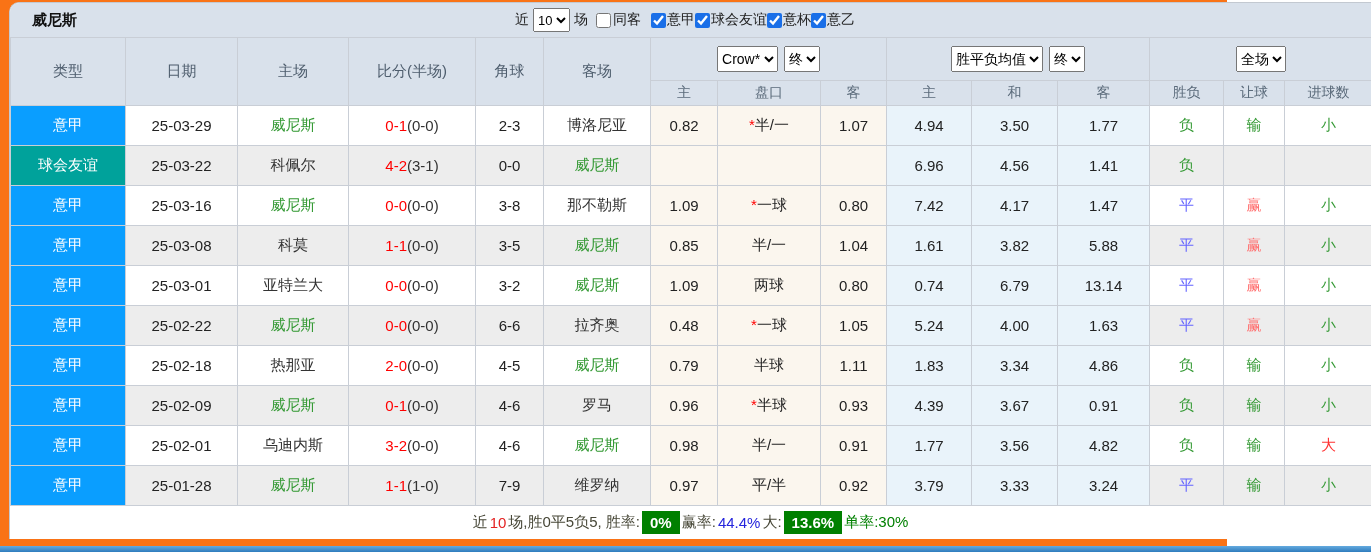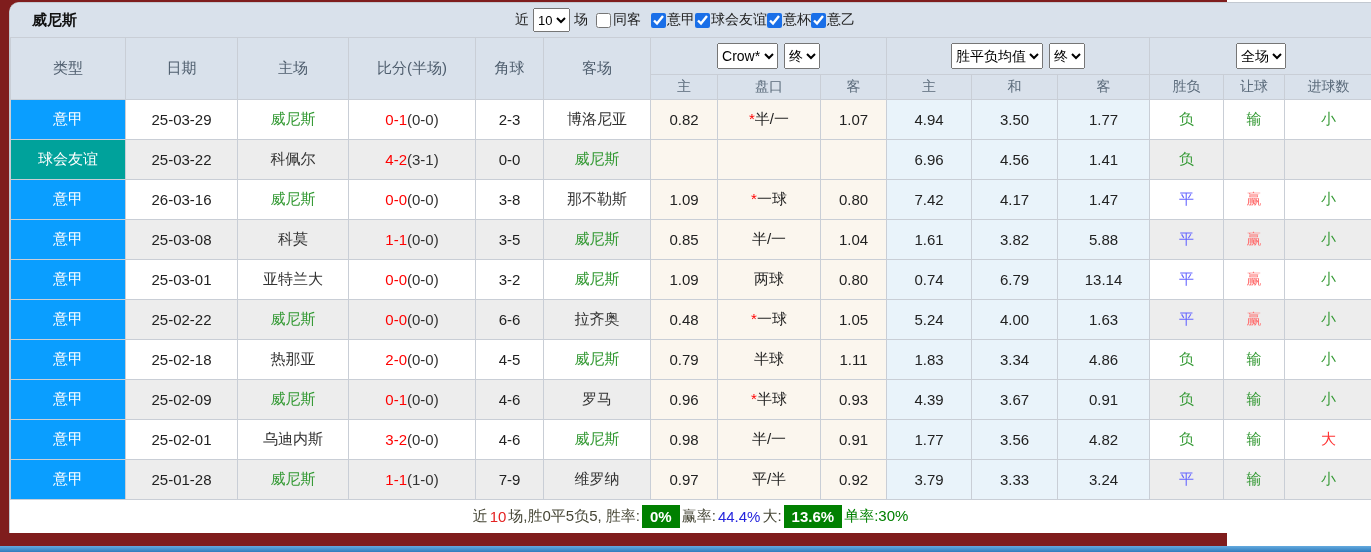--- a/index.html
+++ b/index.html
@@ -1,21 +1,21 @@
 <!DOCTYPE html>
 <html style="--score-red: #ff0000; --team-green: #339933; --badge-green: #008000; --rate-blue: #2525dd;"><head>
 <meta charset="utf-8">
 <style>
   * { box-sizing: border-box; }
   html,body { margin:0; padding:0; }
   body {
     width:1371px; height:552px; background:#fff; overflow:hidden;
     font-family:"Liberation Sans","DejaVu Sans",sans-serif;
   }
-  .page { position:relative; width:1227px; height:552px; background:#7f1d1d;text-decoration:underline; }
+  .page { position:relative; width:1227px; height:552px; background:#f97316;text-decoration:underline; }
 
   .panel {
     position:absolute; left:9px; top:2px; width:1362px;
     border-left:1px solid #c3c9d1; border-top:1px solid #c3c9d1;
     border-radius:10px 0 0 0; overflow:hidden; background:#fff;
   }
 
   
   .topbar { position:relative; height:34px; background:#d9e1eb; }
   .title { position:absolute; left:22px; top:8px; font-size:15px; font-weight:bold; color:#111; }
@@ -26,21 +26,21 @@
   .cb-pair .cb { margin:0 1px 0 0; }
   .gap { width:10px; }
 
   
   table { border-collapse:collapse; table-layout:fixed; width:1362px; }
   th, td { border:1px solid #c9ced6; text-align:center; overflow:hidden; white-space:nowrap; padding:0; }
   thead th { background:#d9e1eb; font-weight:normal; }
   .group-row th { height:37px; }
   .sub-row th { height:25px; font-size:14px; color:#5a6a7a; }
   .h-static { font-size:15px; color:#4e5d6d; }
-  .h-group select { height:26px; font-size:14px; margin:2px 3px; font-family:inherit; }
+  .h-group select { height:26px; font-size:14px; margin:8px 3px; font-family:inherit; }
 
   tbody td { height:40px; font-size:15px; color:#222; background:#fff; }
   tbody tr:nth-child(even) td { background:#ededed; }
   tbody tr td.c-odds { background:#fbf6ee; }
   tbody tr td.c-avg  { background:#e9f3fa; }
   .c-type { color:#fff; }
   .c-team { color:#333; }
   .team-self { color:var(--team-green,#339933); }
   .score-main { color:var(--score-red,#f00); }
   .score-half { color:#333; }
@@ -181,21 +181,21 @@
     <td class="c-odds"></td>
     <td class="c-avg">6.96</td>
     <td class="c-avg">4.56</td>
     <td class="c-avg">1.41</td>
     <td class="c-res" style="color: rgb(51, 153, 51);">负</td>
     <td class="c-res"></td>
     <td class="c-res"></td>
   </tr>
           <tr>
     <td class="c-type" style="background: rgb(10, 158, 255);">意甲</td>
-    <td class="c-date">26-03-16</td>
+    <td class="c-date">25-03-16</td>
     <td class="c-team team-self">威尼斯</td>
     <td class="c-score"><span class="score-main">0-0</span><span class="score-half">(0-0)</span></td>
     <td class="c-corner">3-8</td>
     <td class="c-team">那不勒斯</td>
     <td class="c-odds">1.09</td>
     <td class="c-odds"><span class="star">*</span><span>一球</span></td>
     <td class="c-odds">0.80</td>
     <td class="c-avg">7.42</td>
     <td class="c-avg">4.17</td>
     <td class="c-avg">1.47</td>

